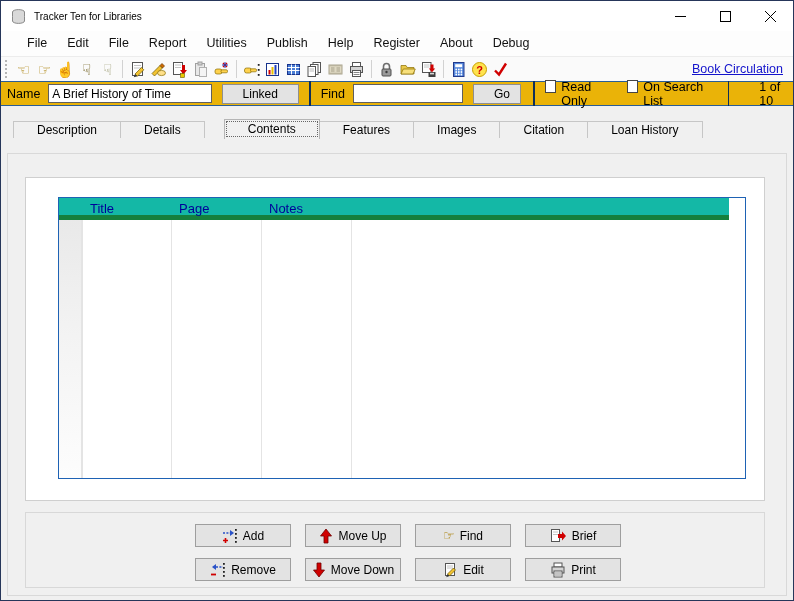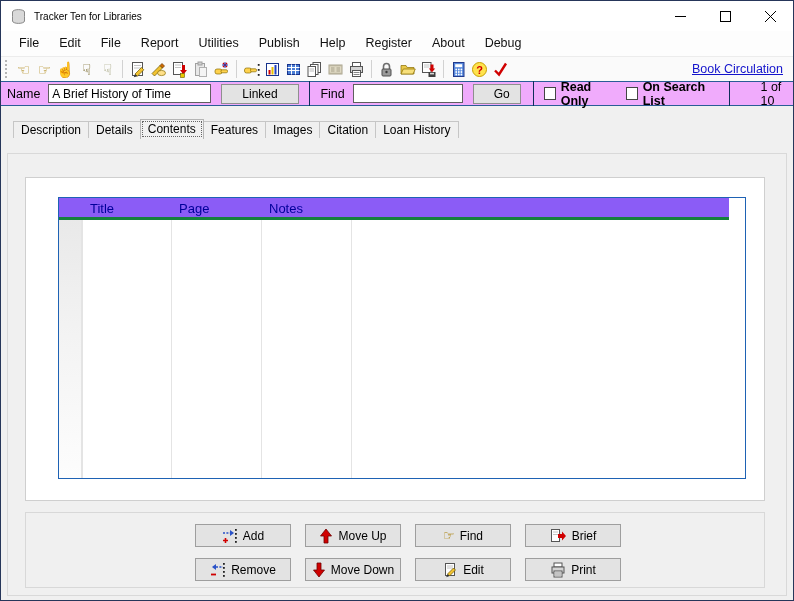--- a/index.html
+++ b/index.html
@@ -19,89 +19,89 @@
   }
   .app-icon { width:17px; height:17px; margin-right:7px; }
   .title-text { font-size:10px; color:#000; }
   .win-controls { margin-left:auto; display:flex; height:100%; }
   .win-btn { width:45px; height:100%; display:flex; align-items:center; justify-content:center; }
   .win-btn svg { display:block; }
 
   
   .menubar {
     height:26px; background:#fdfdfd; display:flex; align-items:flex-start;
-    padding-left:8px; border-bottom:1px solid #ececec;
+    padding-left:16px; border-bottom:1px solid #ececec;
   }
   .menu-item { font-size:12.5px; color:#111; padding:0 10px; line-height:25px; }
 
   
   .toolbar {
     height:24px; background:#fafafa; display:flex; align-items:center;
     padding:0 8px 0 2px;
   }
   .grip { width:4px; height:18px; border-left:2px dotted #b5b5b5; margin:0 4px 0 2px; }
   .tbtn { width:21px; height:21px; display:flex; align-items:center; justify-content:center; }
   .tbtn svg { display:block; }
   .tsep { width:1px; height:18px; background:#d2d2d2; margin:0 4px; }
   .uhand { font-size:15px; line-height:17px; color:#a87e00; }
   .toolbar-link {
     margin-left:auto; font-size:12.5px; color:#1414cc; text-decoration:underline; padding-right:2px;
   }
 
   
   .bluebar {
-    height:25px; background:#f0abfc; border-top:1px solid #2a5d96; border-bottom:1px solid #2a5d96;
+    height:25px; background:#eab308; border-top:1px solid #2a5d96; border-bottom:1px solid #2a5d96;
     display:flex; align-items:center; font-size:12.5px; color:#000;
   }
   .bb-label { margin-left:6px; }
   .bb-input {
     height:19px; background:#fff; border:1px solid #5f5f5f; font-size:12px;
     padding:8px 3px; font-family:"Liberation Sans", sans-serif;
   }
   .bb-input.name { width:184px; margin-left:8px; }
   .bb-input.find { width:110px; margin-left:8px; }
   .bb-btn {
     height:20px; background:#e3e3e3; border:1px solid #8f8f8f; font-size:12px;
     font-family:"Liberation Sans", sans-serif; padding:0 20px; margin-left:10px; color:#000;
   }
   .bb-btn.go { width:48px; }
   .bb-sep { width:2px; height:25px; background:#0e2f5a; margin-left:10px; }
-  .bb-check { display:flex; align-items:center; margin-left:10px;font-weight:bold; }
+  .bb-check { display:flex; align-items:flex-start; margin-left:10px; }
   .bb-check .box { width:13px; height:13px; background:#fff; border:1px solid #454545; margin-right:5px; }
   .bb-count { margin-left:30px; }
 
   
   .content { position:relative; height:494px; background:#f0f0f0; }
 
   .tabs { display:flex; align-items:flex-end; margin:13px 0 0 12px; height:19px; position:relative; z-index:2; }
   .tab {
-    height:17px; line-height:16px; padding:0 7px; font-size:12px; color:#000;
+    height:17px; line-height:16px; padding:0 23px; font-size:12px; color:#000;
     background:#f0f0f0; border:1px solid #c6c6c6; border-bottom:none; margin-right:-1px;
   }
   .tab.active {
     height:20px; line-height:19px; background:#f1f1f1; position:relative; z-index:3;
-    margin-bottom:-1px; outline:1px dotted #666; outline-offset:-3px; border-color:#b5b5b5;
+    margin-bottom:-1px; outline:1px dotted #666; outline-offset:-3px; border-color:#b5b5b5;margin-left:20px;
   }
 
   .tabpanel {
     position:absolute; left:6px; right:6px; top:34px; height:443px;
     background:#f0f0f0; border:1px solid #d9d9d9; z-index:1;
   }
 
   .white-panel {
     position:absolute; left:17px; top:23px; width:740px; height:324px;
     background:#ffffff; border:1px solid #cfcfcf;
   }
 
   .ctable {
     position:absolute; left:32px; top:19px; width:688px; height:282px;
     background:#fff; border:1px solid #1e62b4;
   }
   .ctable .vline { position:absolute; top:0; bottom:0; width:1px; background:#e4e4e4; }
-  .ctable .hdr { position:absolute; top:0; left:0; right:16px; height:22px; border-bottom:3px solid #15803d; background:#8b5cf6; }
+  .ctable .hdr { position:absolute; top:0; left:0; right:16px; height:22px; border-bottom:5px solid #15803d; background:#14b8a6; }
   .ctable .hcell { position:absolute; top:0; height:22px; line-height:22px; padding-left:8px;
     font-size:13px; color:#00009a; }
   .ctable .selector-col {
     position:absolute; left:0; top:22px; bottom:0; width:23px;
     background:linear-gradient(to bottom, #e9e9e9 0%, #f3f3f3 45%, #fdfdfd 100%);
     border-right:1px solid #e4e4e4;
   }
 
   .buttons-box {
     position:absolute; left:17px; top:358px; width:740px; height:76px;

